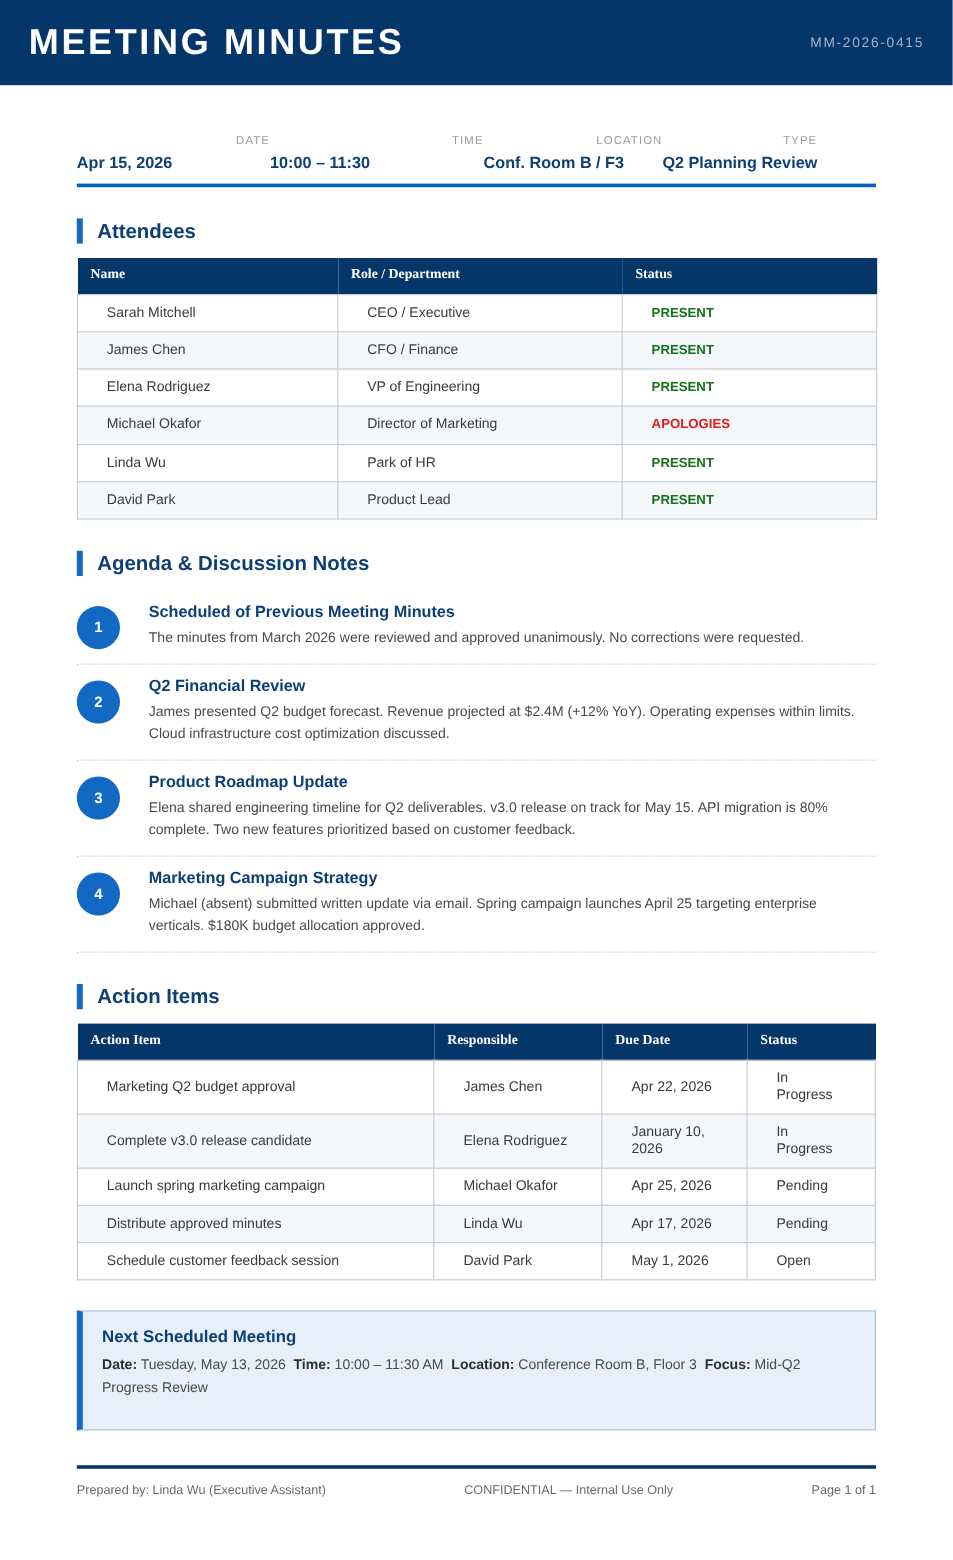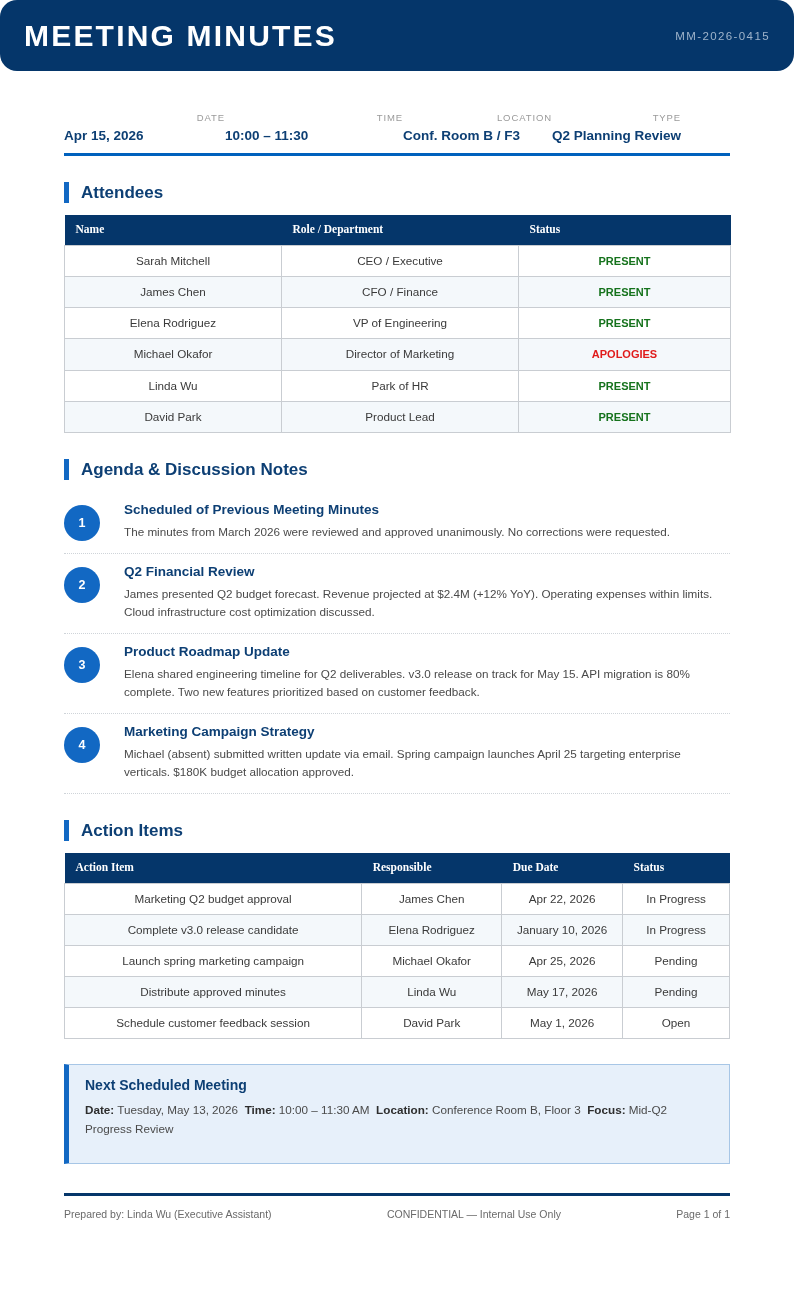--- a/index.html
+++ b/index.html
@@ -17,21 +17,20 @@
   }
 
   
   .doc-header {
     background: #05366a;
     height: 71px;
     padding: 0 24px 0 24px;
     display: flex;
     align-items: center;
     justify-content: space-between;
-    border-radius: 17px;
   }
   .doc-title {
     color: #ffffff;
     font-size: 30px;
     font-weight: bold;
     letter-spacing: 2.2px;
     line-height: 1;
     margin-left: 0px;
   }
   .doc-id {
@@ -107,24 +106,23 @@
     font-size: 11.5px;
     font-weight: bold;
     text-align: left;
     padding: 8px 11px;
     line-height: 1.2;
     font-family: Liberation Serif, serif;
   }
   tbody td {
     font-size: 11.7px;
     color: #3a3a3a;
-    padding: 8px 11px;
+    padding: 8px 24px;
     border: 1px solid #c9cdd2;
     line-height: 1.2;
-    text-align: center;
   }
   tbody tr:nth-child(even) td {
     background: #f4f8fb;
   }
   tbody tr:nth-child(odd) td {
     background: #ffffff;
   }
 
   
   .tbl-attendees col.a1 { width: 217px; }
@@ -376,21 +374,21 @@
       </tr>
       <tr>
         <td>Launch spring marketing campaign</td>
         <td>Michael Okafor</td>
         <td>Apr 25, 2026</td>
         <td>Pending</td>
       </tr>
       <tr>
         <td>Distribute approved minutes</td>
         <td>Linda Wu</td>
-        <td>May 17, 2026</td>
+        <td>Apr 17, 2026</td>
         <td>Pending</td>
       </tr>
       <tr>
         <td>Schedule customer feedback session</td>
         <td>David Park</td>
         <td>May 1, 2026</td>
         <td>Open</td>
       </tr>
     </tbody>
   </table>

